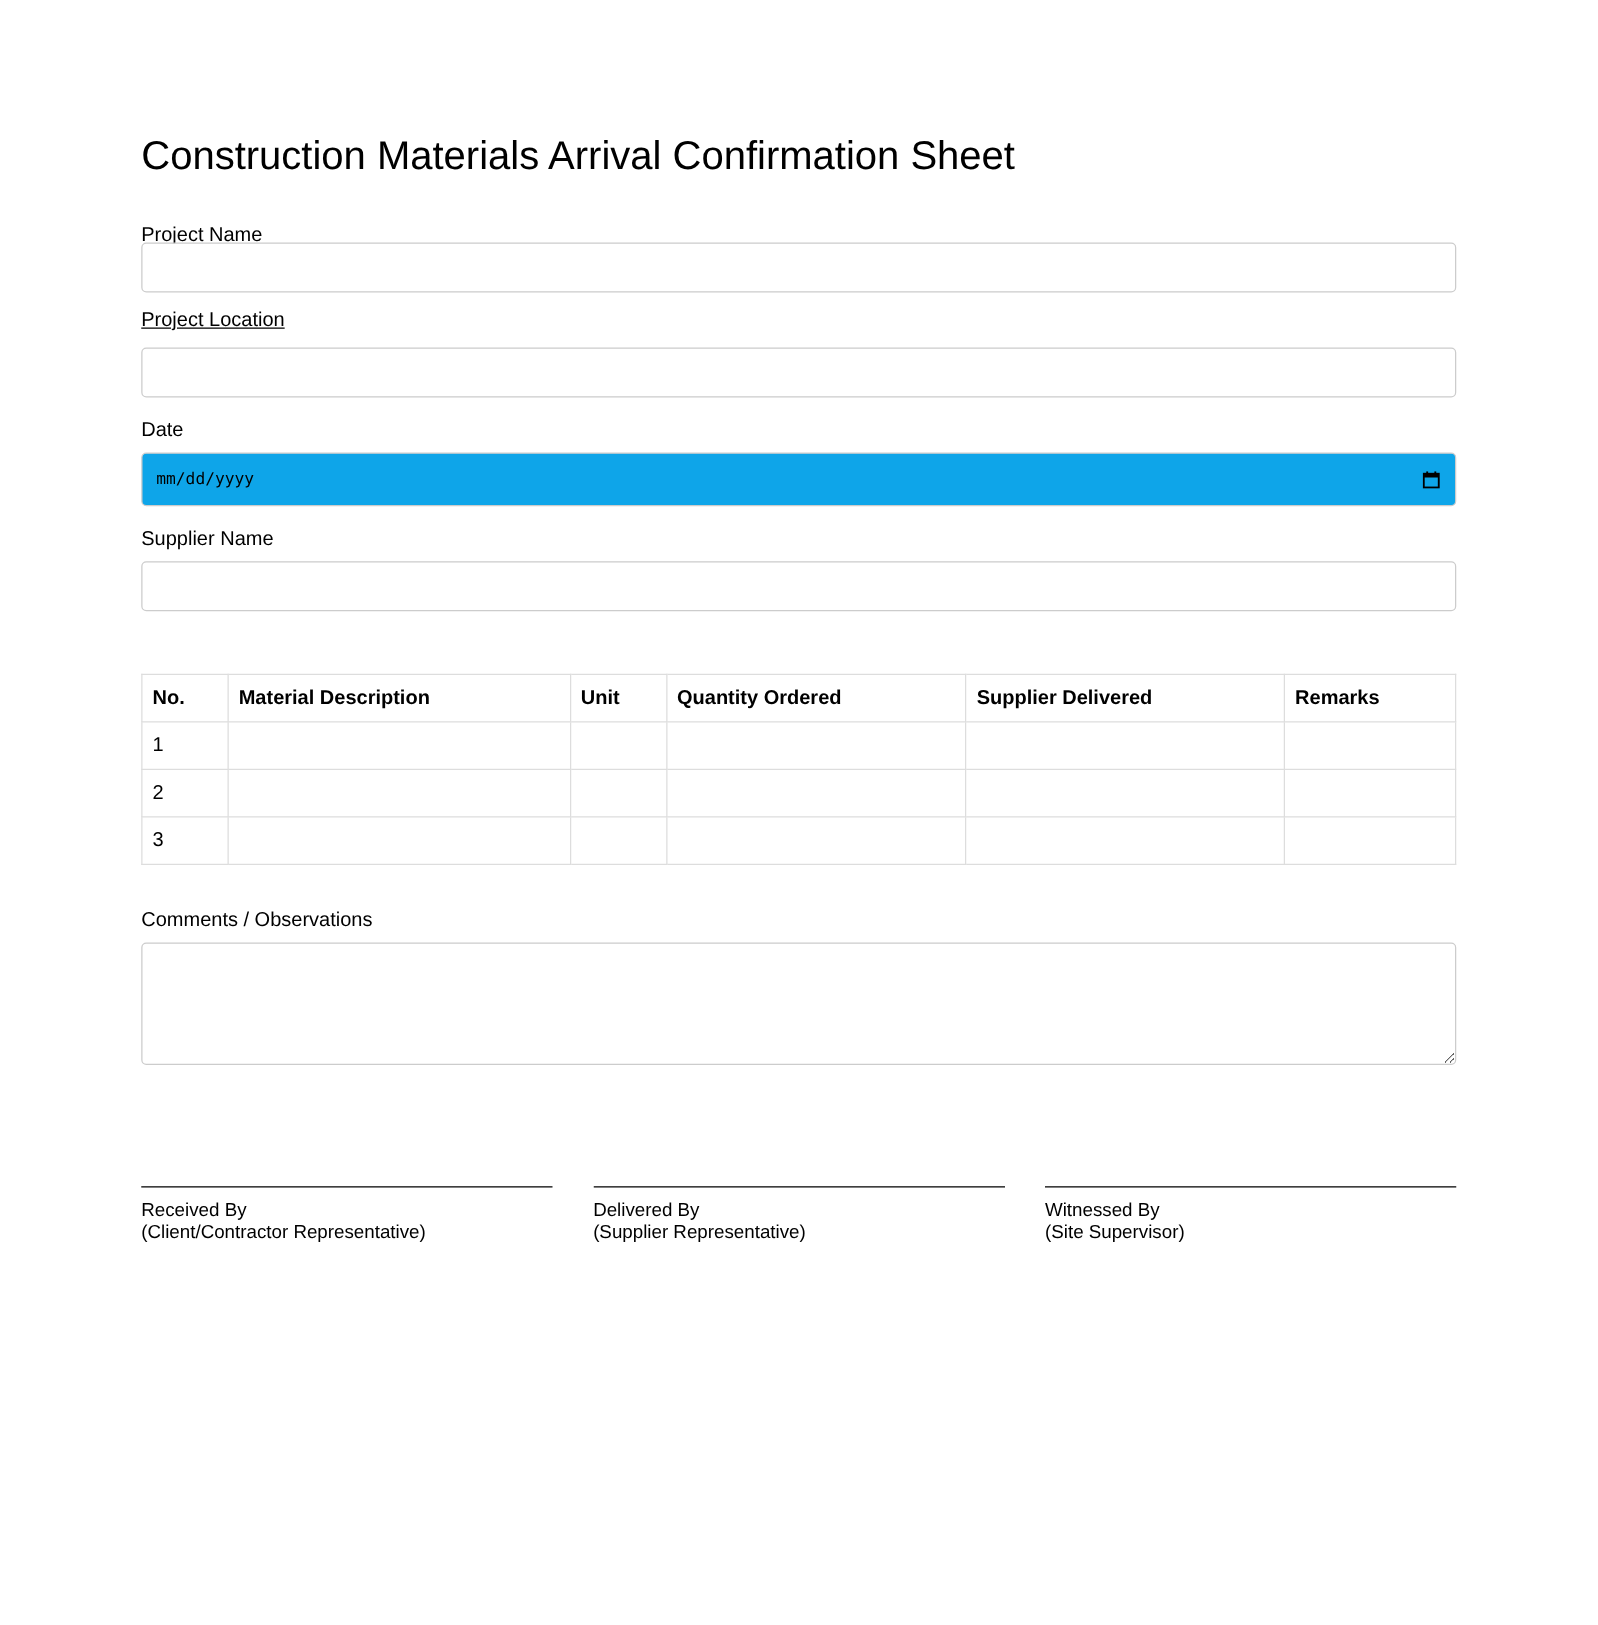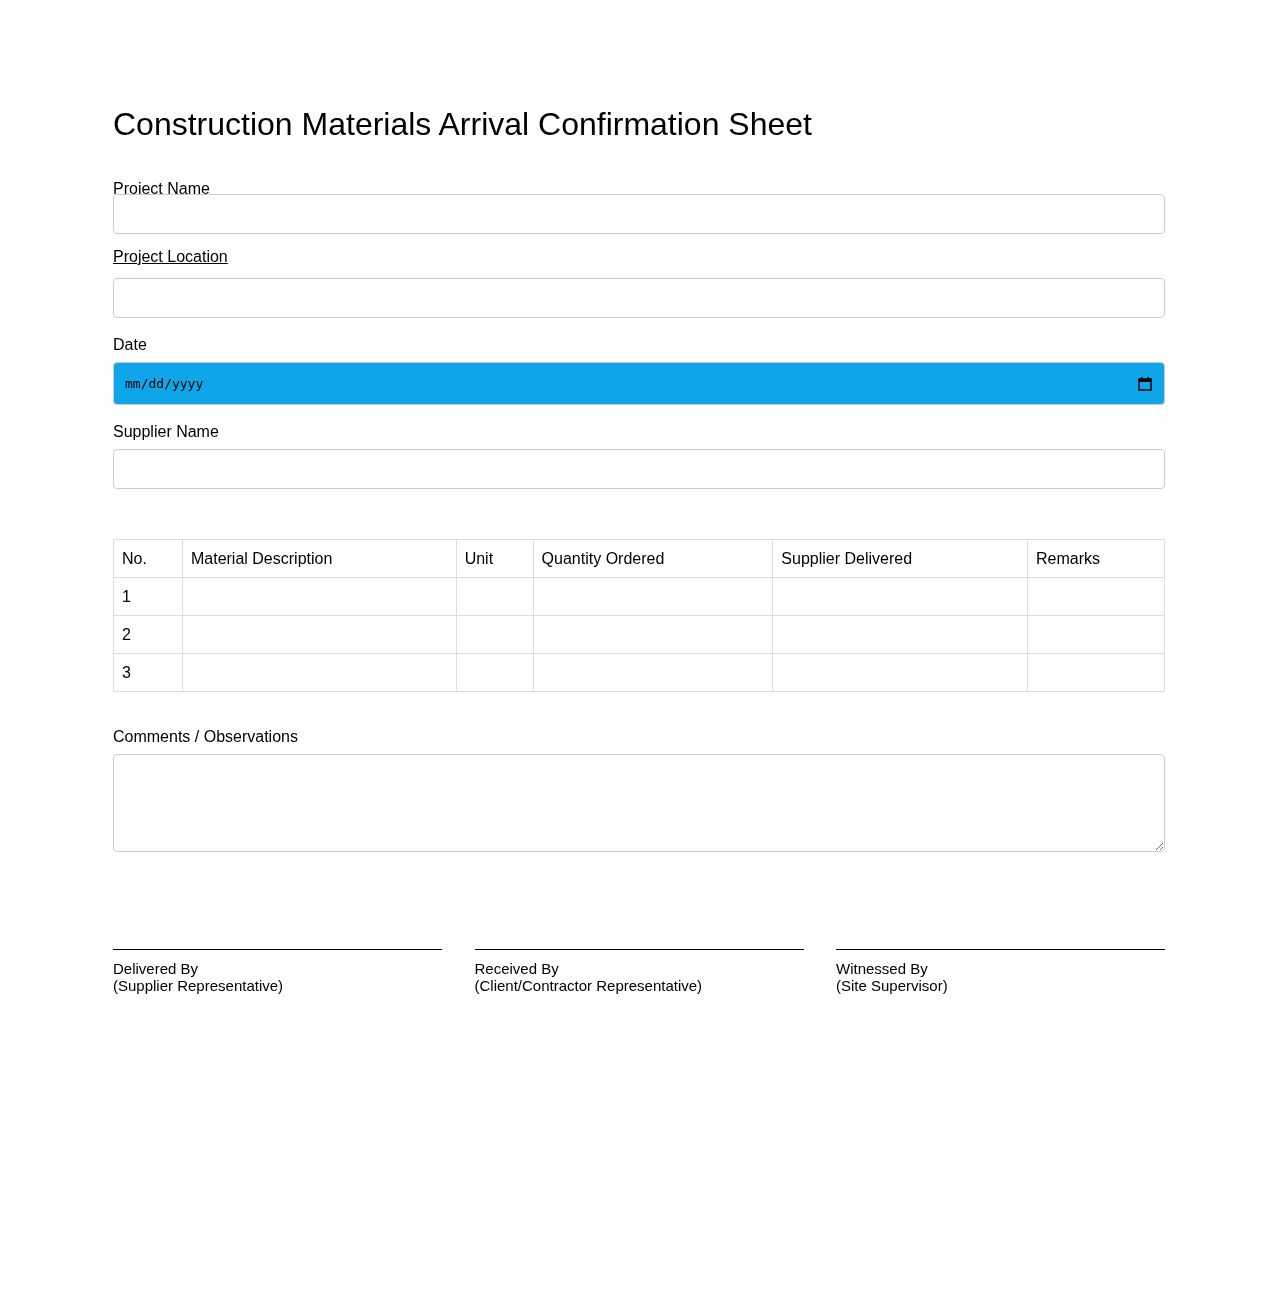--- a/index.html
+++ b/index.html
@@ -84,21 +84,21 @@
       font-size: 16px;
     }
     table.materials th, table.materials td {
       border: 1px solid #dddddd;
       height: 38px;
       padding: 0 8px;
       text-align: left;
       box-sizing: border-box;
     }
     table.materials th {
-      font-weight: normal;
+      font-weight: bold;
     }
     .textarea {
       position: absolute;
       left: 0;
       top: 754px;
       width: 1052px;
       height: 98px;
       box-sizing: border-box;
       border: 1px solid #cccccc;
       border-radius: 4px;
@@ -204,27 +204,27 @@
       </tr>
     </tbody>
   </table>
 
   <label class="field-label" style="top:727px;text-align:right;">Comments / Observations</label>
   <textarea class="textarea" style=""></textarea>
 
   <div class="signatures">
     <div class="sig-block">
       <div class="sig-line"></div>
-      <div class="sig-text">Delivered By</div>
-      <div class="sig-text">(Supplier Representative)</div>
+      <div class="sig-text">Received By</div>
+      <div class="sig-text">(Client/Contractor Representative)</div>
     </div>
     <div class="sig-block">
       <div class="sig-line"></div>
-      <div class="sig-text">Received By</div>
-      <div class="sig-text">(Client/Contractor Representative)</div>
+      <div class="sig-text">Delivered By</div>
+      <div class="sig-text">(Supplier Representative)</div>
     </div>
     <div class="sig-block">
       <div class="sig-line"></div>
       <div class="sig-text">Witnessed By</div>
       <div class="sig-text">(Site Supervisor)</div>
     </div>
   </div>
 </div>
 
 </body></html>

